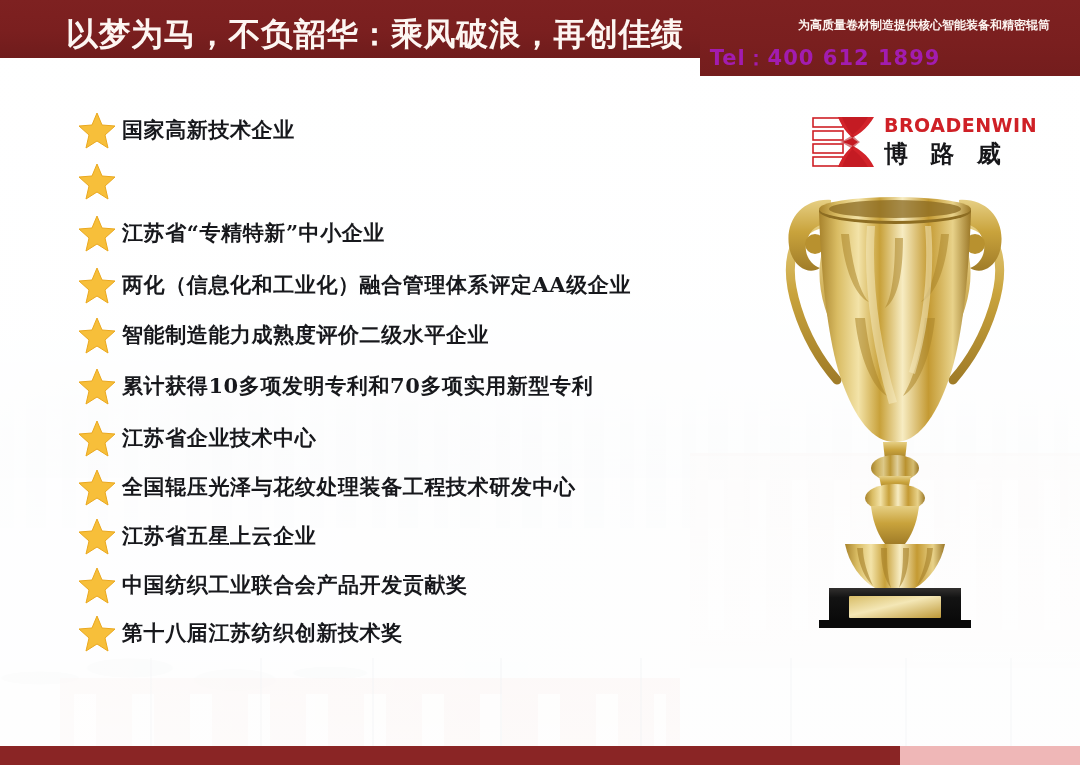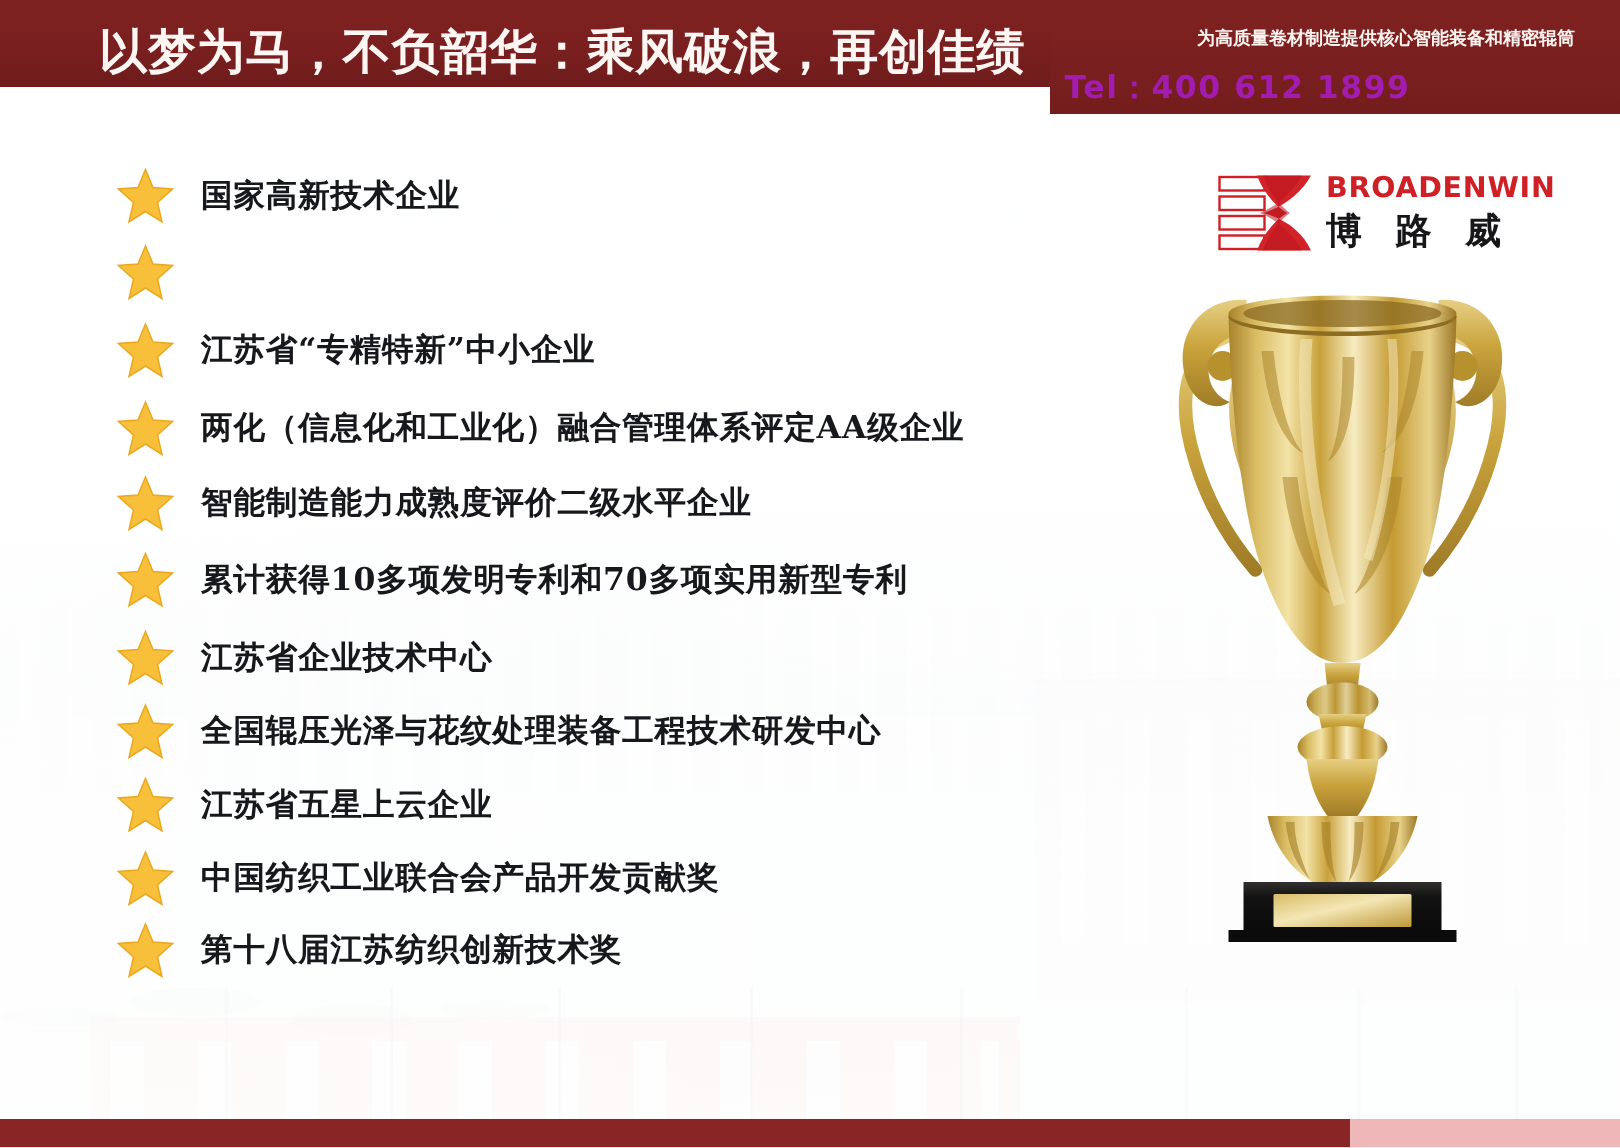--- a/index.html
+++ b/index.html
@@ -140,21 +140,21 @@
     font-family:"DejaVu Sans", sans-serif;
     font-weight:bold; font-size:24px; letter-spacing:7px;
     color:#17171a; white-space:nowrap;
   }
 
   
   .list { position:absolute; left:78px; top:104px; width:740px; }
   .row { position:relative; display:flex; align-items:center; }
   .star { width:38px; height:38px; flex:0 0 38px; }
   .row-label {
-    margin-left:18px;
+    margin-left:6px;
     font-family:"DejaVu Serif", serif;
     font-size:21px; font-weight:600; color:#17181c;
     white-space:nowrap; letter-spacing:.6px;
   }
 
   
   .trophy { position:absolute; left:745px; top:168px; width:300px; height:460px; }
 
   
   .bottombar { position:absolute; left:0; top:746px; width:1080px; height:19px; }

